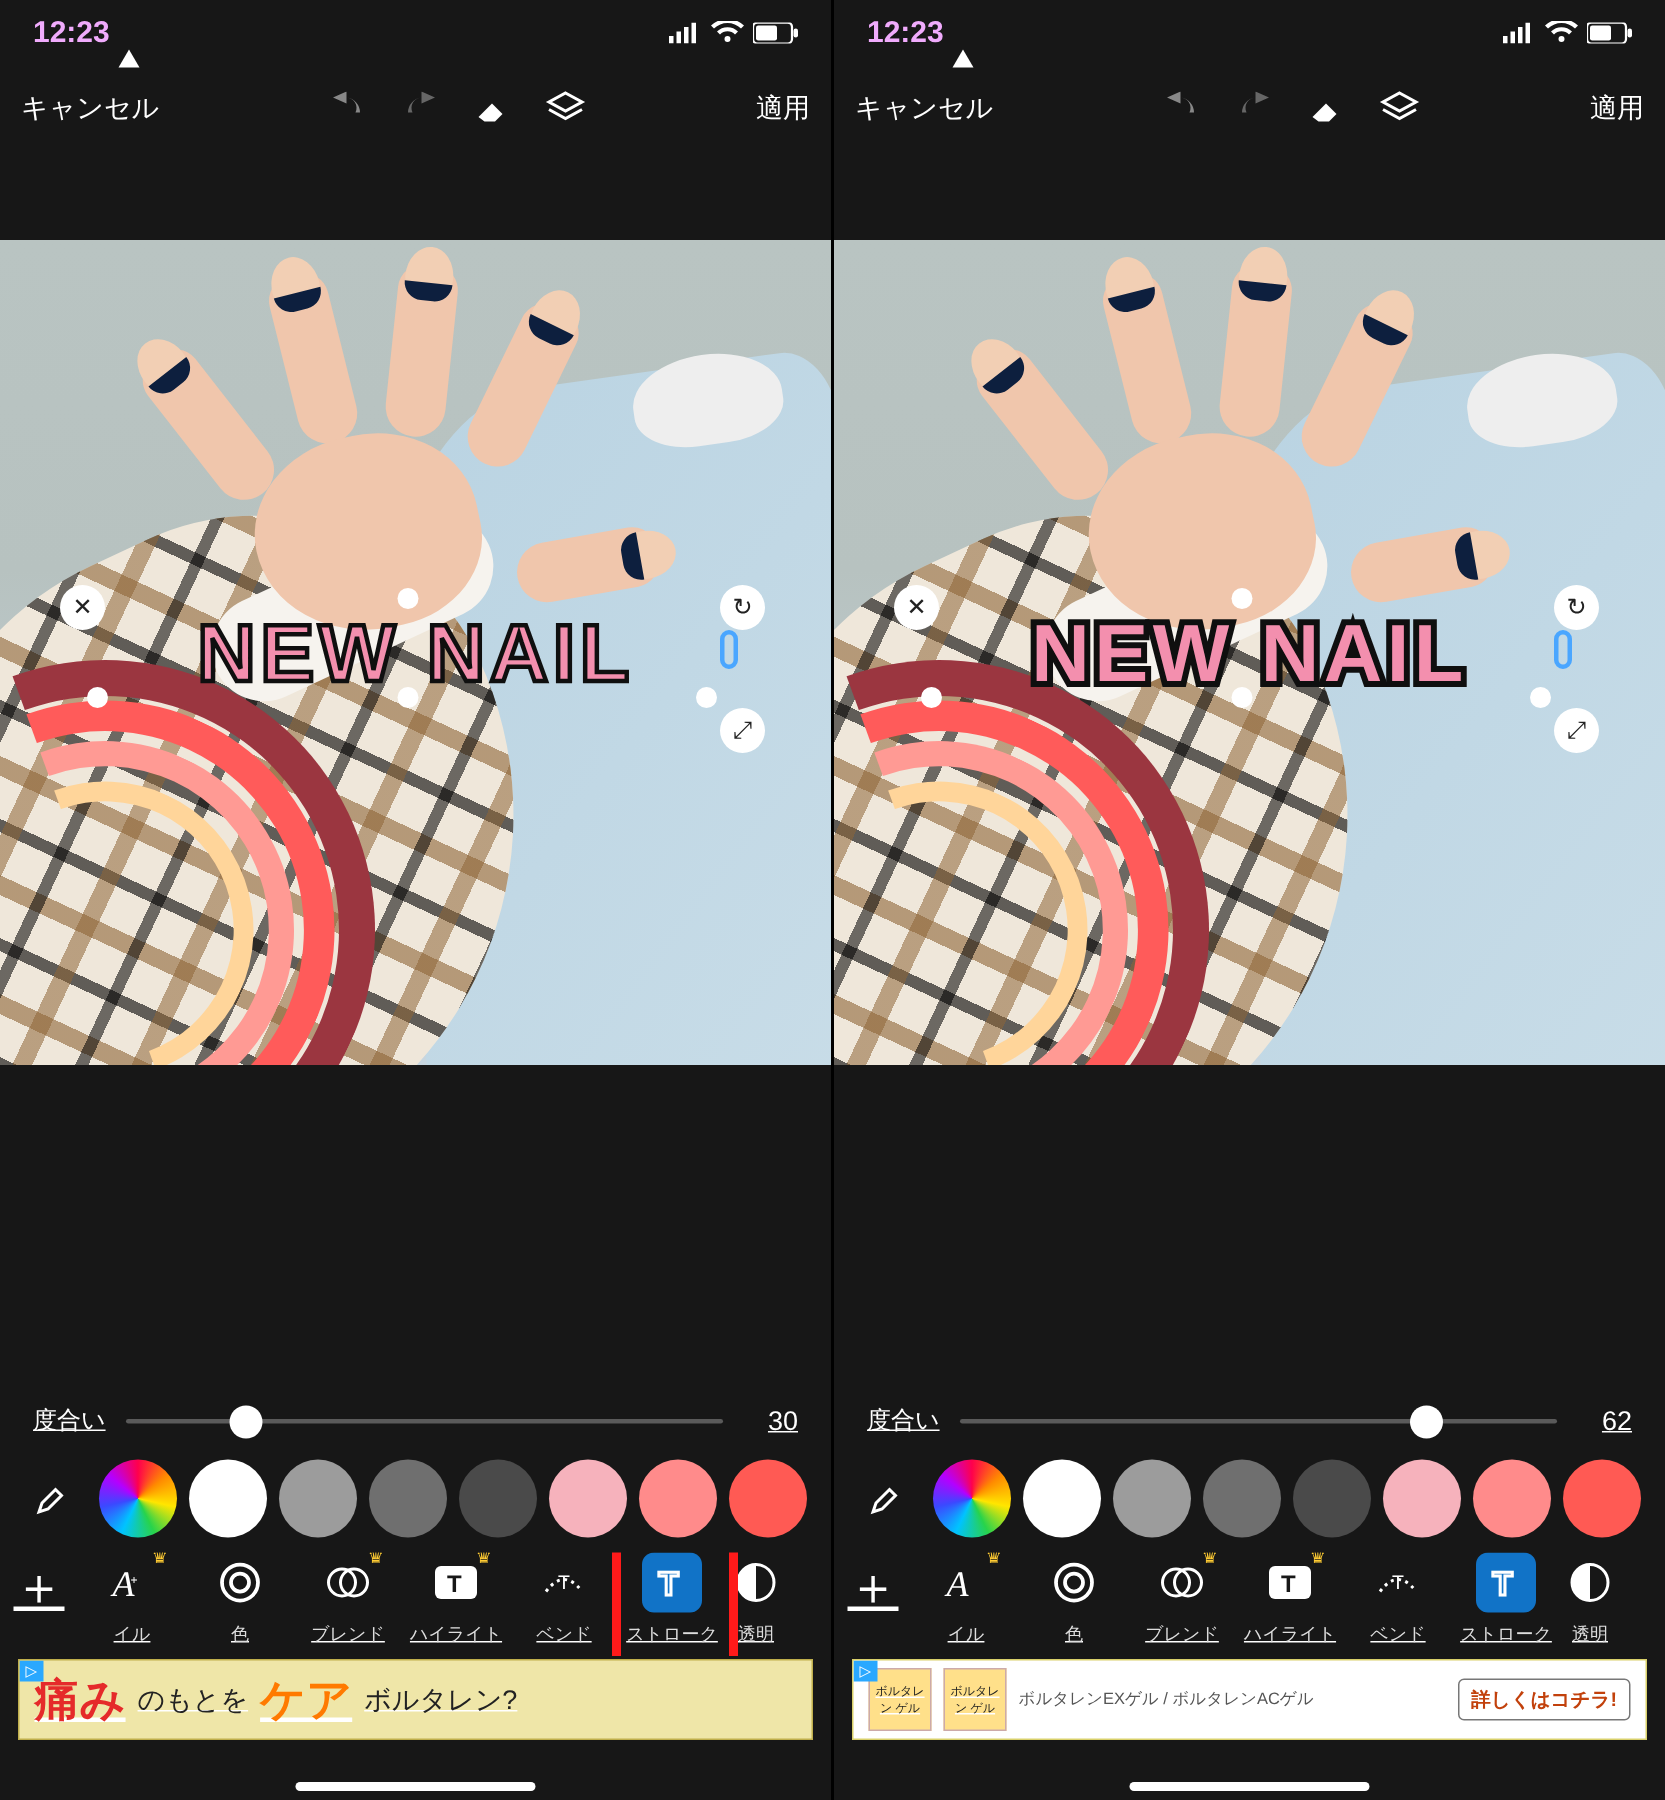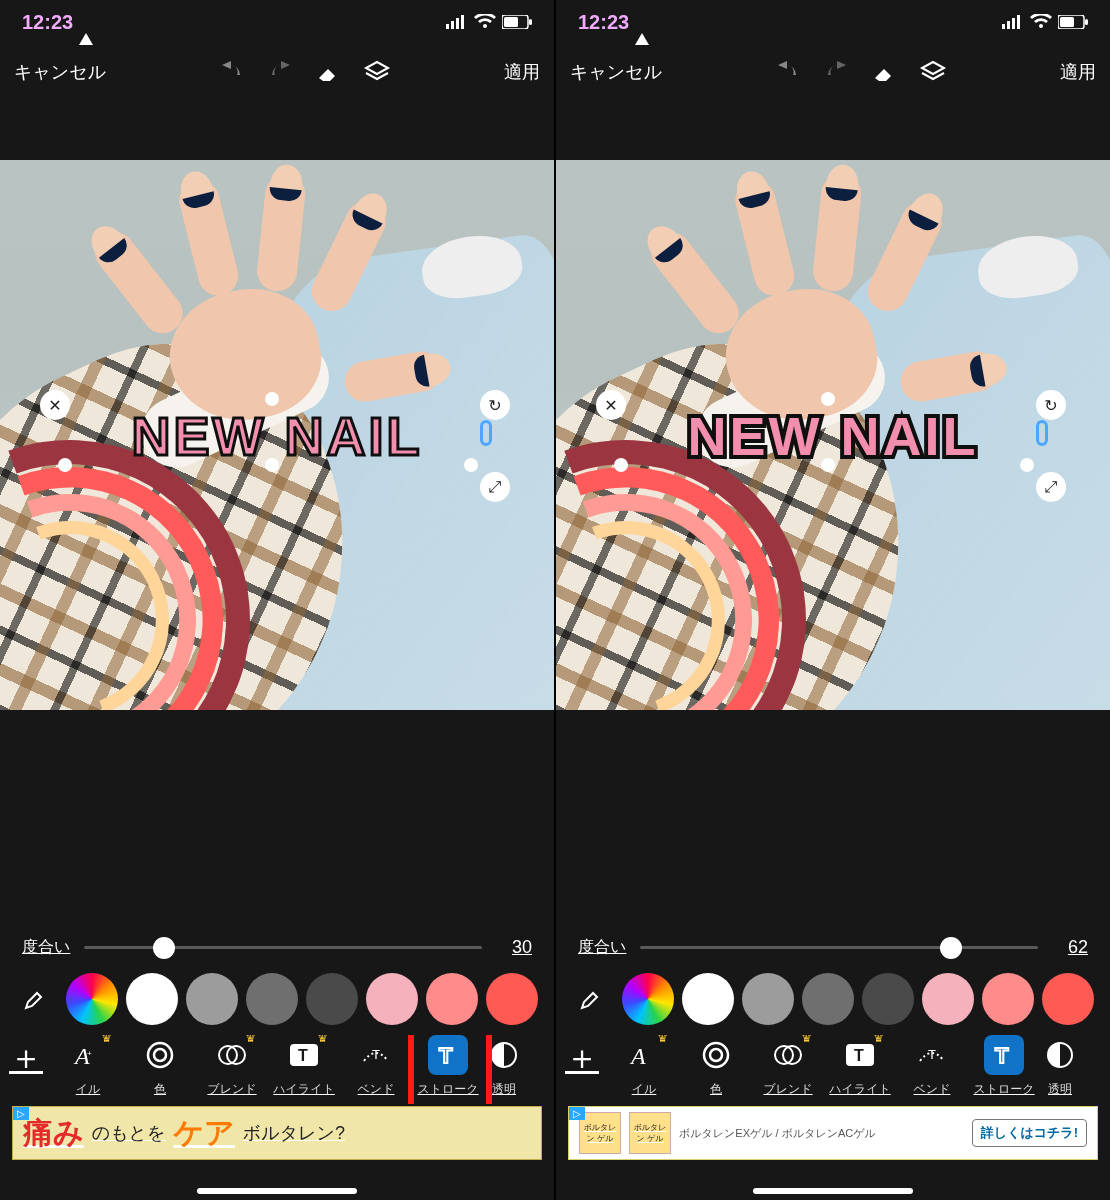--- a/index.html
+++ b/index.html
@@ -80,21 +80,21 @@
   .plus { width:52px; text-align:center; font-size:34px; color:#fff; }
   .redbox { position:absolute; border:6px solid #ff1a1a; pointer-events:none; }
 
   .ad { margin:2px 12px 0; height:54px; background:#efe6a8; border:1px solid #bfae4b; display:flex; align-items:center; padding:0 10px; gap:8px; color:#222; font-size:18px; overflow:hidden; position:relative;}
   .ad .adtag{ position:absolute; left:0; top:0; background:#2aa8ff; color:#fff; font-size:10px; padding:1px 4px;}
   .ad strong.red{ color:#e52a2a; font-weight:900; font-size:30px;}
   .ad strong.org{ color:#ff7a00; font-weight:900; font-size:30px;}
   .ad2 { background:#fff; border:1px solid #d9d06a; }
   .ad2 .minibox{ width:42px;height:42px;background:#ffe08a;border:1px solid #caa; font-size:8px; display:flex; align-items:center; justify-content:center; text-align:center;}
   .ad2 .txt{ font-size:16px; line-height:1.15;}
-  .ad2 .btn{ margin-left:auto; background:#fff; border:1px solid #777; border-radius:4px; font-size:13px; padding:4px 8px; color:#0369a1; font-weight:700;}
+  .ad2 .btn{ margin-left:auto; background:#fff; border:1px solid #777; border-radius:4px; font-size:13px; padding:4px 8px; color:#c2410c; font-weight:700;}
   .pill{ color:#e07a9a;}
 
   .homebar { position:absolute; bottom:6px; left:50%; transform:translateX(-50%); width:160px; height:6px; background:#fff; border-radius:4px; }
 
   svg { display:block; }
 </style>
 </head>
 <body>
 
 <div class="wrap">

